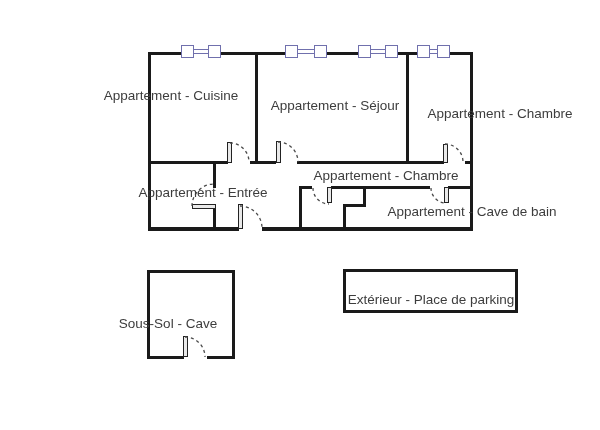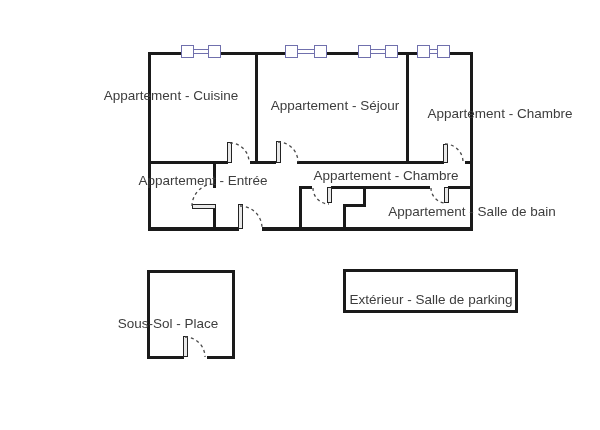--- a/index.html
+++ b/index.html
@@ -103,19 +103,19 @@
     <path d="M 313,188 A 16,16 0 0 0 329,204"></path>
     <path d="M 431,188 A 15,15 0 0 0 446,203"></path>
     <path d="M 192,206 A 22,22 0 0 1 214,184"></path>
     <path d="M 240,206 A 22,22 0 0 1 262,228"></path>
     <path d="M 185,337 A 20,20 0 0 1 205,357"></path>
   </svg>
 
   <div class="room-label" style="left:171px;top:87px">Appartement - Cuisine</div>
   <div class="room-label" style="left:335px;top:97px">Appartement - Séjour</div>
   <div class="room-label" style="left:500px;top:105px">Appartement - Chambre</div>
-  <div class="room-label" style="left:203px;top:172px">Appartement - Entrée</div>
+  <div class="room-label" style="left:203px;top:184px">Appartement - Entrée</div>
   <div class="room-label" style="left:386px;top:167px">Appartement - Chambre</div>
-  <div class="room-label" style="left:472px;top:203px">Appartement - Salle de bain</div>
-  <div class="room-label" style="left:168px;top:315px">Sous-Sol - Place</div>
-  <div class="room-label" style="left:431px;top:291px">Extérieur - Salle de parking</div>
+  <div class="room-label" style="left:472px;top:203px">Appartement - Cave de bain</div>
+  <div class="room-label" style="left:168px;top:315px">Sous-Sol - Cave</div>
+  <div class="room-label" style="left:431px;top:291px">Extérieur - Place de parking</div>
 
 </div>
 
 </body></html>

